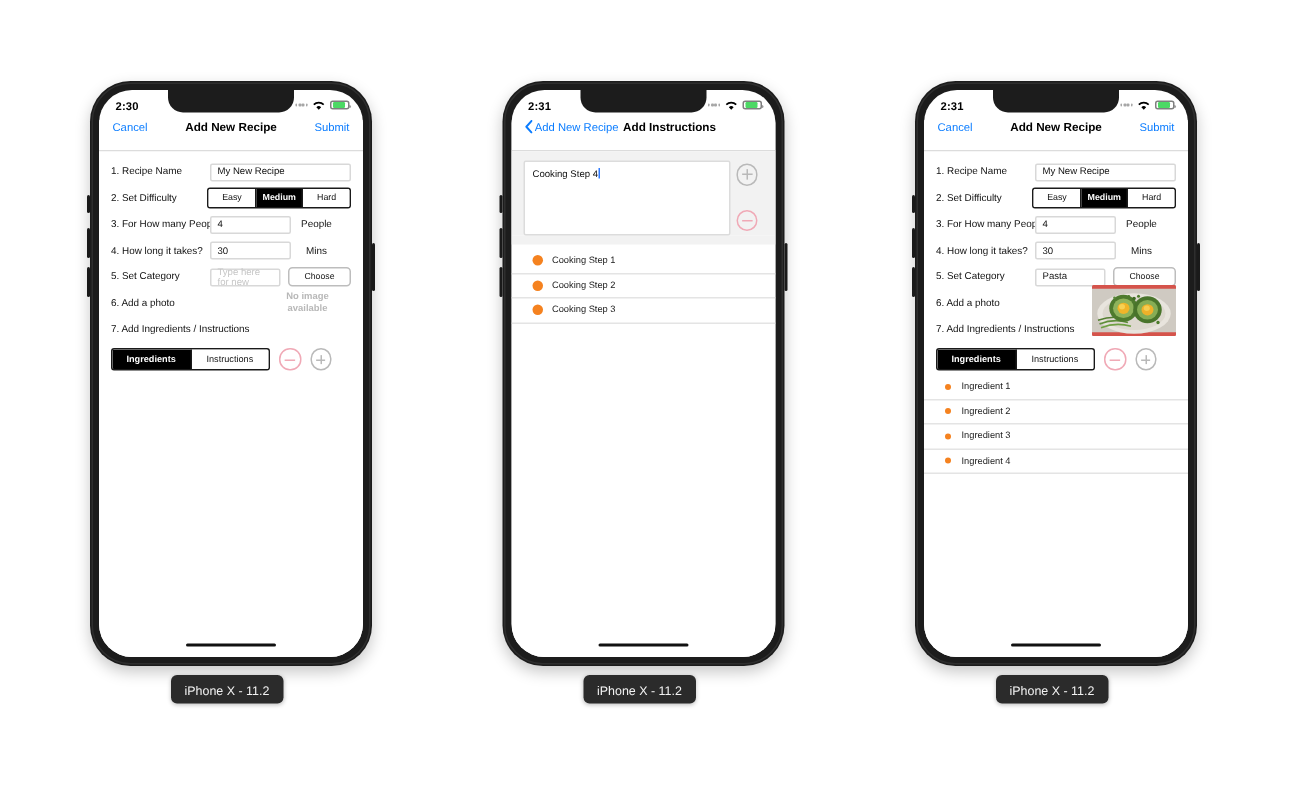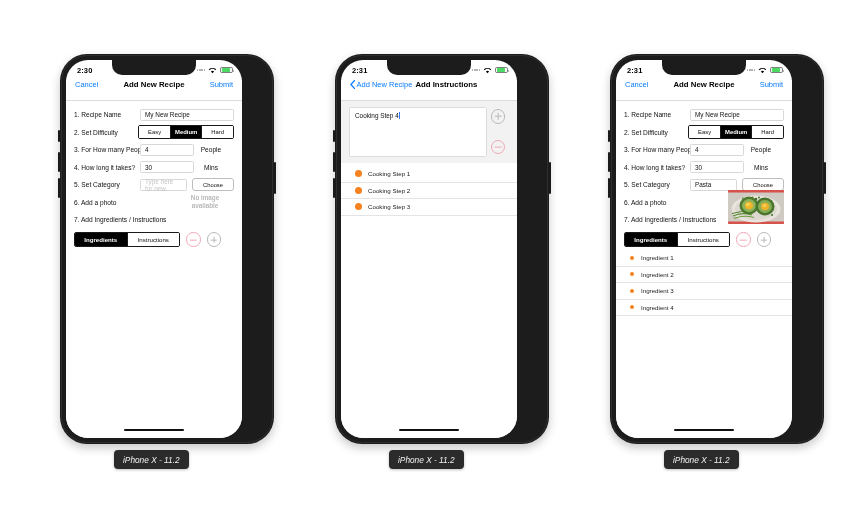--- a/index.html
+++ b/index.html
@@ -17,21 +17,21 @@
 
   .stage {
     position: absolute;
     inset: 0;
     background: #ffffff;
   }
 
   
   .device {
     position: absolute;
-    width: 214px;
+    width: 188px;
     height: 390px;
     top: 54px;
   }
   .device.d1 { left: 60px; }
   .device.d2 { left: 335px; }
   .device.d3 { left: 610px; }
 
   .frame {
     position: absolute;
     inset: 0;
@@ -437,21 +437,20 @@
     background: #2b2b2b;
     color: #f2f2f2;
     border-radius: 4px;
     font-size: 8.3px;
     display: flex;
     align-items: center;
     justify-content: center;
     padding: 0 9px;
     box-shadow: 0 1px 3px rgba(0,0,0,0.25);
     white-space: nowrap;
-    font-style: italic;
   }
   .caption.c1 { left: 114px; }
   .caption.c2 { left: 389px; }
   .caption.c3 { left: 664px; }
 </style>
 </head>
 <body>
 
 <div class="stage">
 

